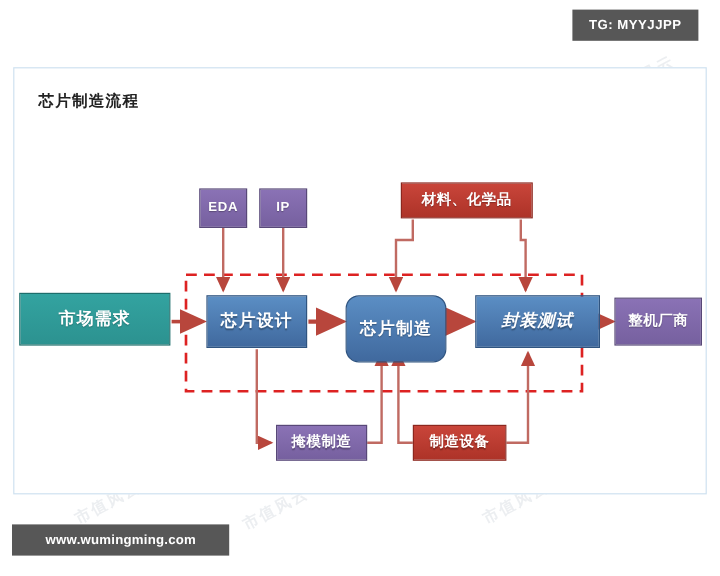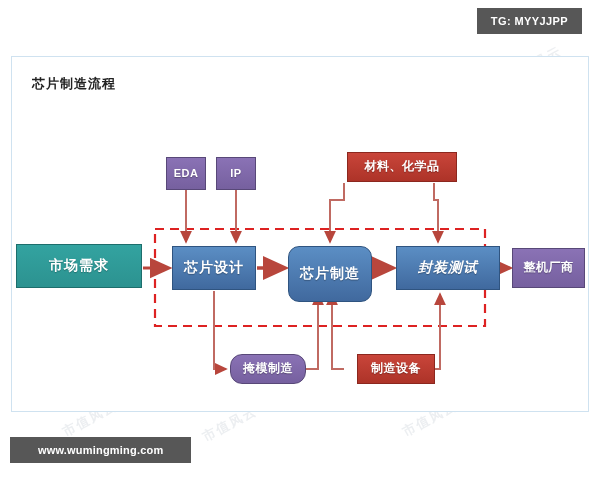--- a/index.html
+++ b/index.html
@@ -135,21 +135,20 @@
     font-size: 12px;
     letter-spacing: .5px;
     text-shadow: 0 1px 1px rgba(0,0,0,.3);
   }
   .node-red {
     background: linear-gradient(180deg,#c9453a 0%,#ad3328 100%);
     border: 1.5px solid #8c271e;
     font-size: 12px;
     letter-spacing: .5px;
     text-shadow: 0 1px 1px rgba(0,0,0,.3);
-    margin-left: 13px;
   }
 </style>
 </head>
 <body>
 
 <div class="watermark-layer">
   <div class="wm" style="left:30px;  top:175px;">市值风云</div>
   <div class="wm" style="left:150px; top:110px;">市值风云</div>
   <div class="wm" style="left:255px; top:230px;">市值风云</div>
   <div class="wm" style="left:300px; top:340px;">市值风云</div>
@@ -207,16 +206,16 @@
 </div>
 
 <div class="node node-teal" style="left:16px;  top:244px; width:126px; height:44px;">市场需求</div>
 <div class="node node-purple" style="left:166px; top:157px; width:40px;  height:33px;">EDA</div>
 <div class="node node-purple" style="left:216px; top:157px; width:40px;  height:33px;">IP</div>
 <div class="node node-red" style="left:334px; top:152px; width:110px; height:30px;">材料、化学品</div>
 <div class="node node-blue" style="left:172px; top:246px; width:84px;  height:44px;">芯片设计</div>
 <div class="node node-blue" style="left:288px; top:246px; width:84px;  height:56px;border-radius:11px;">芯片制造</div>
 <div class="node node-blue" style="left:396px; top:246px; width:104px;  height:44px;font-style:italic;">封装测试</div>
 <div class="node node-purple-cn" style="left:512px; top:248px; width:73px;  height:40px;">整机厂商</div>
-<div class="node node-purple-cn" style="left:230px; top:354px; width:76px;  height:30px;border-radius:12px;">掩模制造</div>
+<div class="node node-purple-cn" style="left:230px; top:354px; width:76px;  height:30px;">掩模制造</div>
 <div class="node node-red" style="left:344px; top:354px; width:78px;  height:30px;">制造设备</div>
 
 <div class="site-badge">www.wumingming.com</div>
 
 </body></html>

